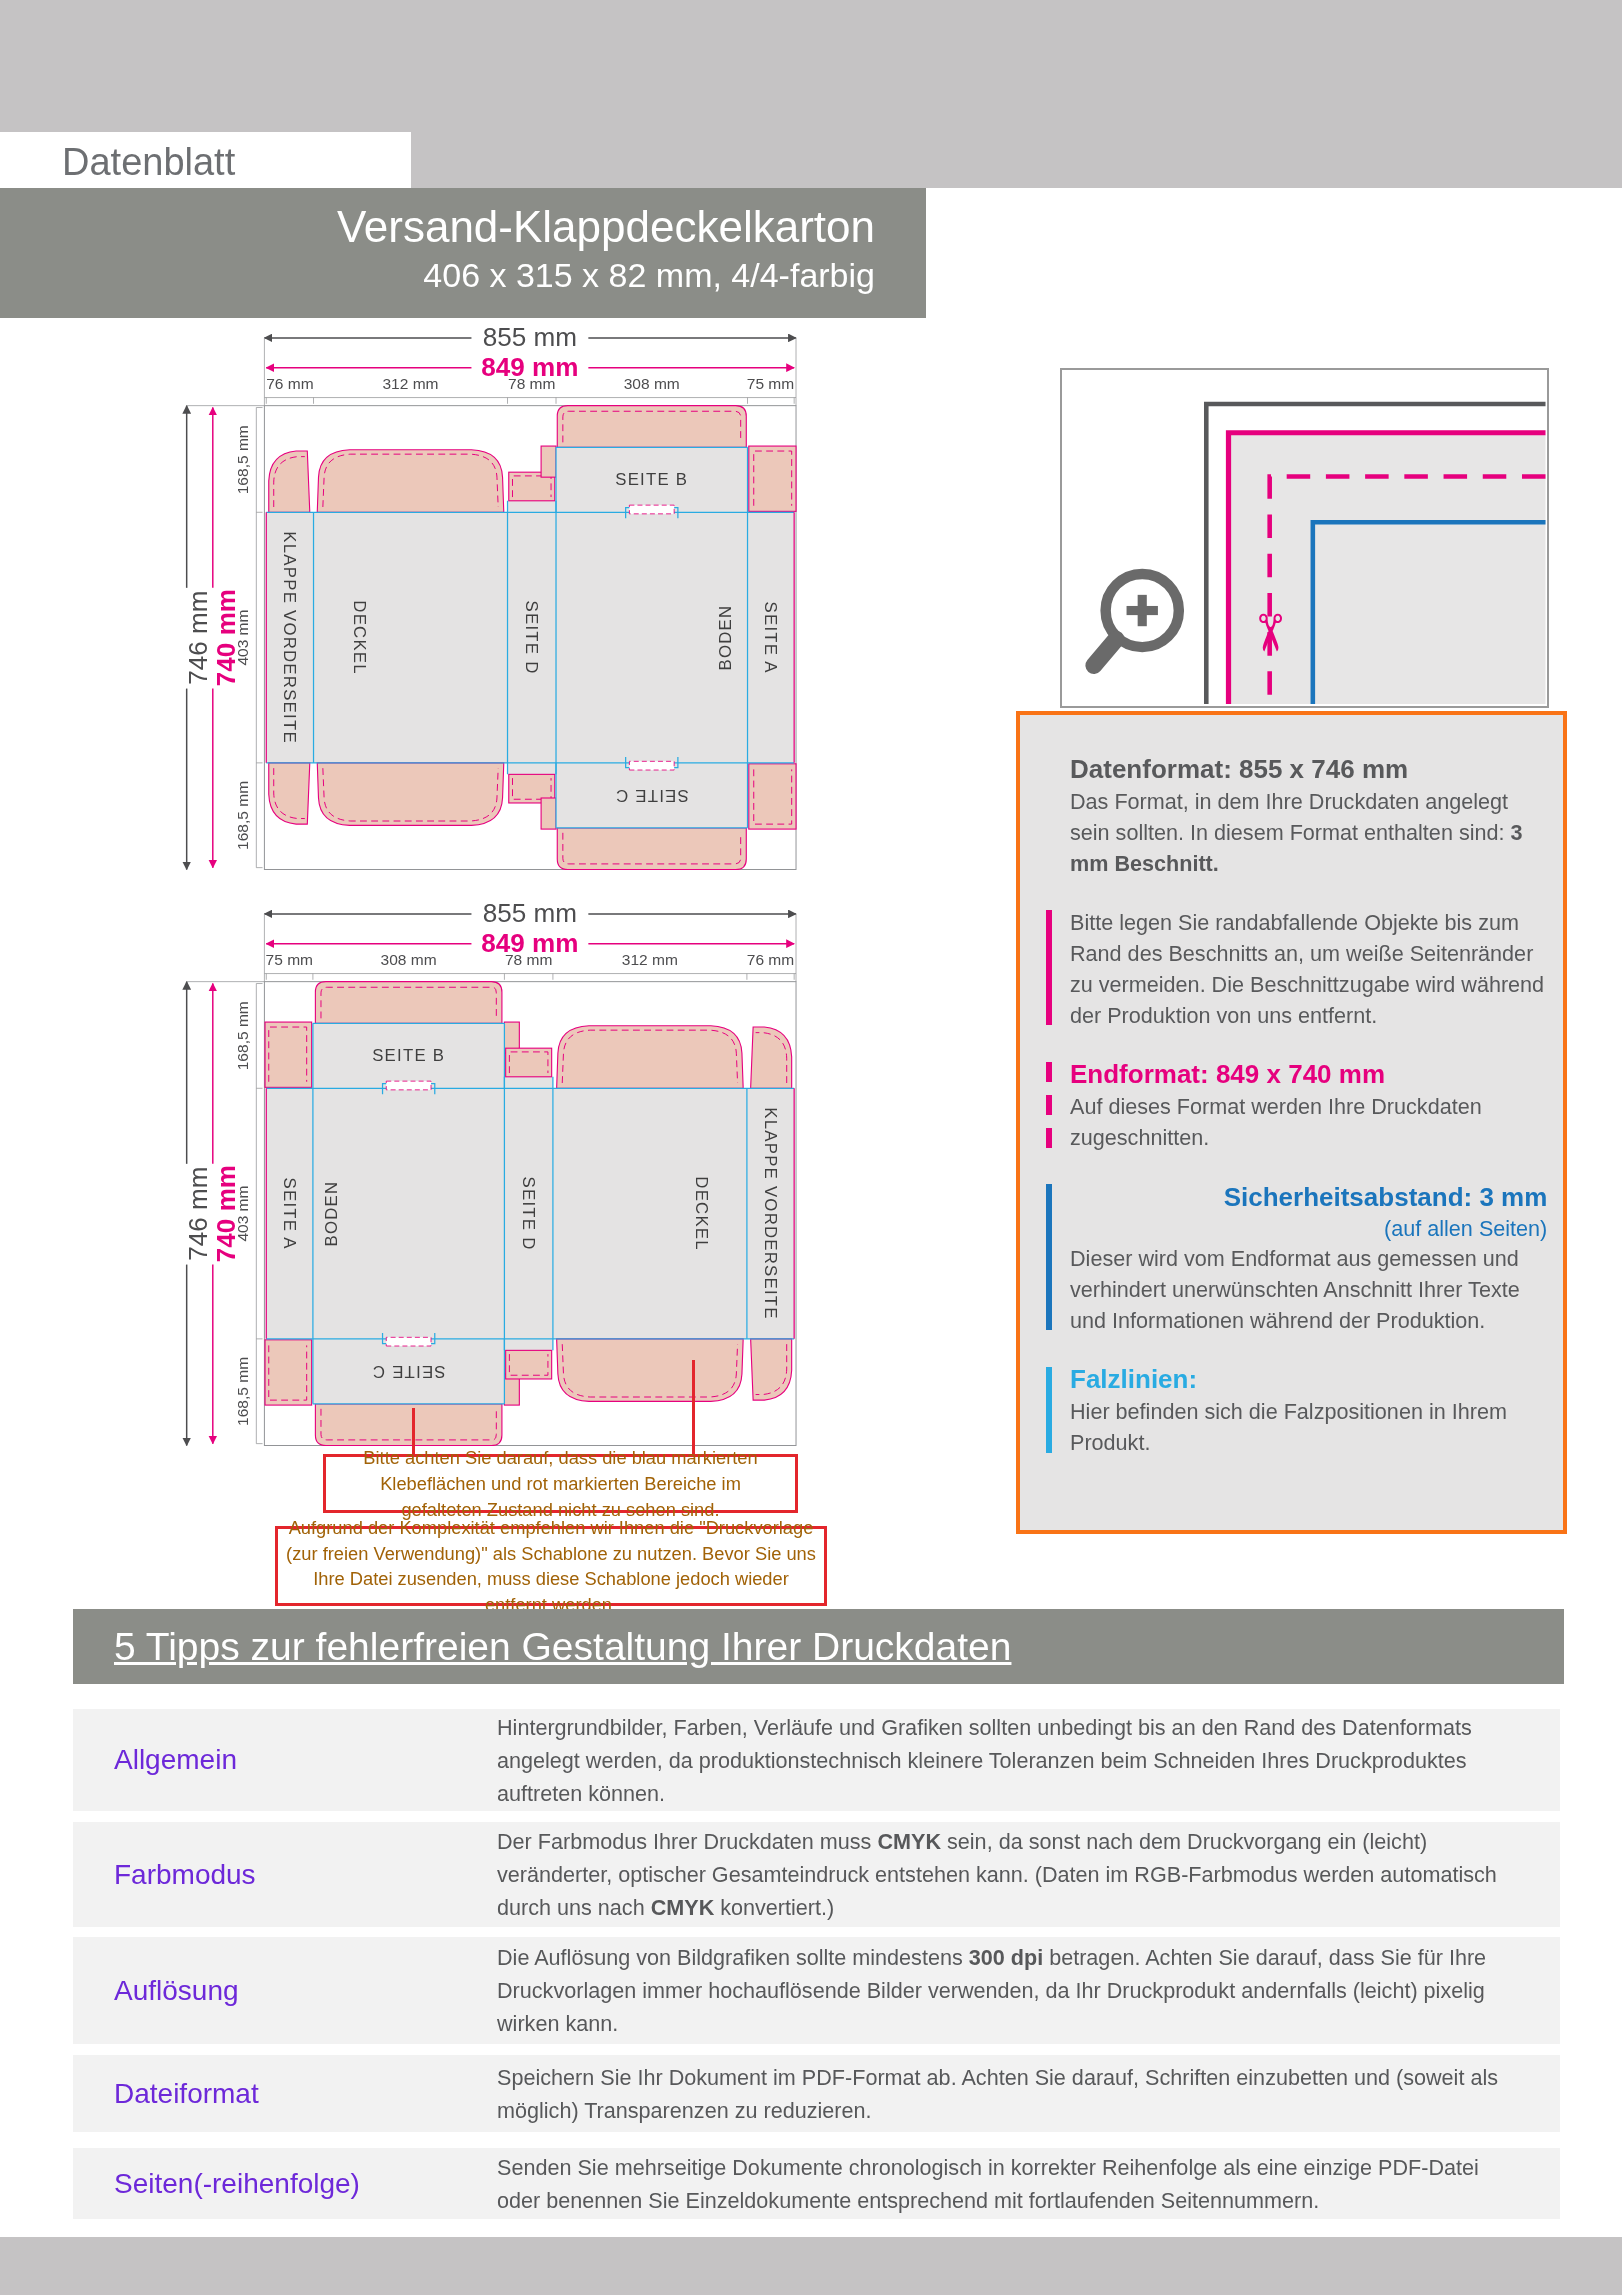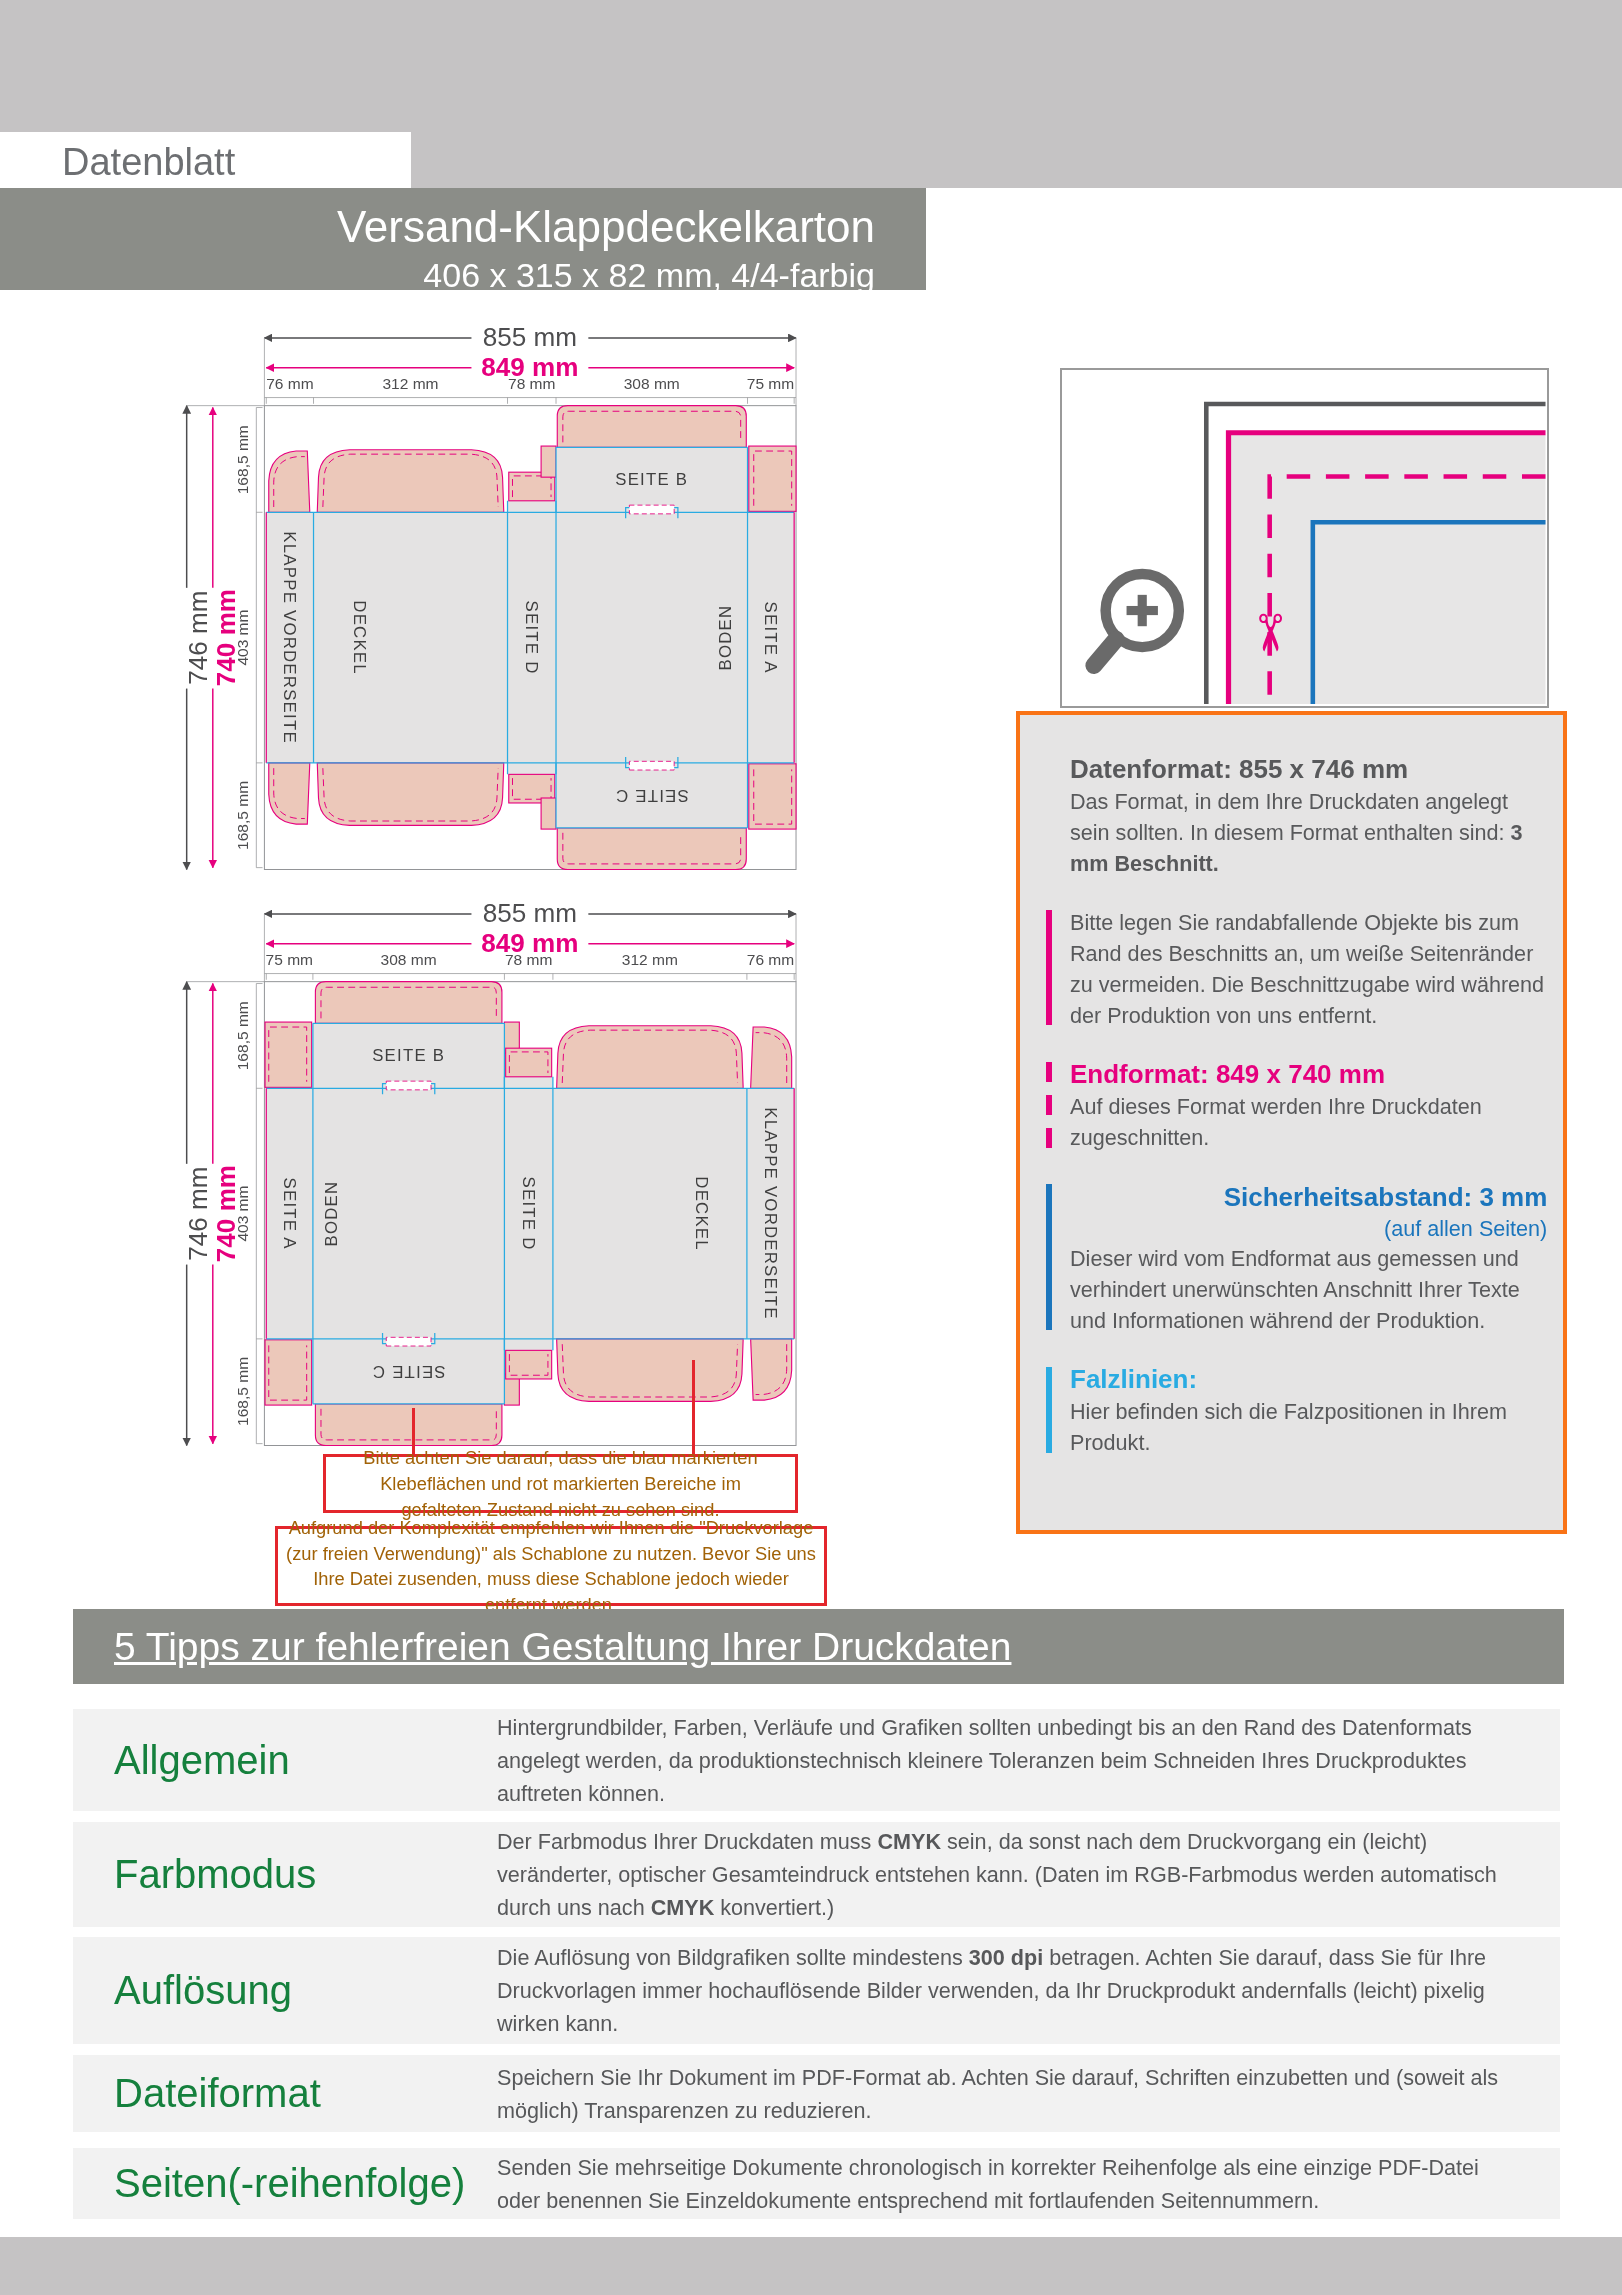--- a/index.html
+++ b/index.html
@@ -6,21 +6,21 @@
   body{
     width:1623px;height:2295px;position:relative;background:#ffffff;
     font-family:"Liberation Sans", sans-serif;color:#58595b;overflow:hidden;
   }
   .abs{position:absolute;}
   
   .top-band{left:0;top:0;width:1623px;height:188px;background:#c5c3c4;}
   .bottom-band{left:0;top:2237px;width:1623px;height:59px;background:#c5c3c4;}
   .sheet-box{left:0;top:132px;width:411px;height:60px;background:#ffffff;}
   .sheet-box span{display:block;margin-left:62px;line-height:60px;font-size:38px;color:#6d6f72;}
-  .title-box{left:0;top:188px;width:926px;height:102px;background:#8b8d88;color:#fff;text-align:right;}
+  .title-box{left:0;top:188px;width:926px;height:130px;background:#8b8d88;color:#fff;text-align:right;}
   .title-line1{margin:14.4px 51px 0 0;font-size:44px;line-height:50px;}
   .title-line2{margin:3.9px 51px 0 0;font-size:34px;line-height:38px;}
   
   .magnifier-box{left:1060px;top:368px;width:489px;height:340px;background:#fff;border:2.6px solid #9a9a9a;box-sizing:border-box;}
   .info-panel{left:1016px;top:711px;width:551px;height:823px;background:#e5e4e4;border:4px solid #f97316;box-sizing:border-box;
               padding:38px 15.7px 0 50px;}
   .ip-block{position:relative;margin-bottom:27.5px;}
   .ip-head{font-size:26px;font-weight:bold;line-height:33px;}
   .ip-sub{font-size:21.6px;line-height:29px;}
   .ip-body{font-size:21.6px;line-height:31px;color:#58595b;}
@@ -35,21 +35,21 @@
   
   .redline{background:#e3262c;width:2.6px;}
   .note-box{background:#fff;border:3.3px solid #e3262c;box-sizing:border-box;color:#a16207;
             display:flex;align-items:center;justify-content:center;text-align:center;}
   .note1{left:323px;top:1454px;width:475px;height:59px;font-size:18.3px;line-height:26px;padding:0 11.8px;}
   .note2{left:275px;top:1526px;width:552px;height:80px;font-size:18.3px;line-height:25.5px;padding:0 6px;}
   
   .banner{left:73px;top:1609px;width:1491px;height:75px;background:#8b8d88;color:#fff;text-decoration:underline;}
   .banner span{display:block;margin-left:41px;line-height:75px;font-size:39px;}
   .tip-row{left:73px;width:1487px;background:#f2f2f2;display:flex;align-items:center;}
-  .tip-label{flex:0 0 383px;padding-left:41px;font-size:40px;color:#15803d;}
+  .tip-label{flex:0 0 383px;padding-left:41px;font-size:28px;color:#6d28d9;}
   .tip-text{width:1021px;font-size:21.6px;line-height:33px;color:#57585a;}
   .tip-text b{font-weight:bold;}
   svg{display:block;}
   svg text{font-family:"Liberation Sans", sans-serif;}
   .dim-g{stroke:#4d4d4f;stroke-width:2.4;fill:none;}
   .dim-m{stroke:#e6007e;stroke-width:2.4;fill:none;}
   .hair{stroke:#939598;stroke-width:1.2;fill:none;}
   .flap{fill:#ecc8ba;stroke:#e6007e;stroke-width:1.8;}
   .panel{fill:#e4e3e3;stroke:none;}
   .fold{stroke:#29abe2;stroke-width:2;fill:none;}

